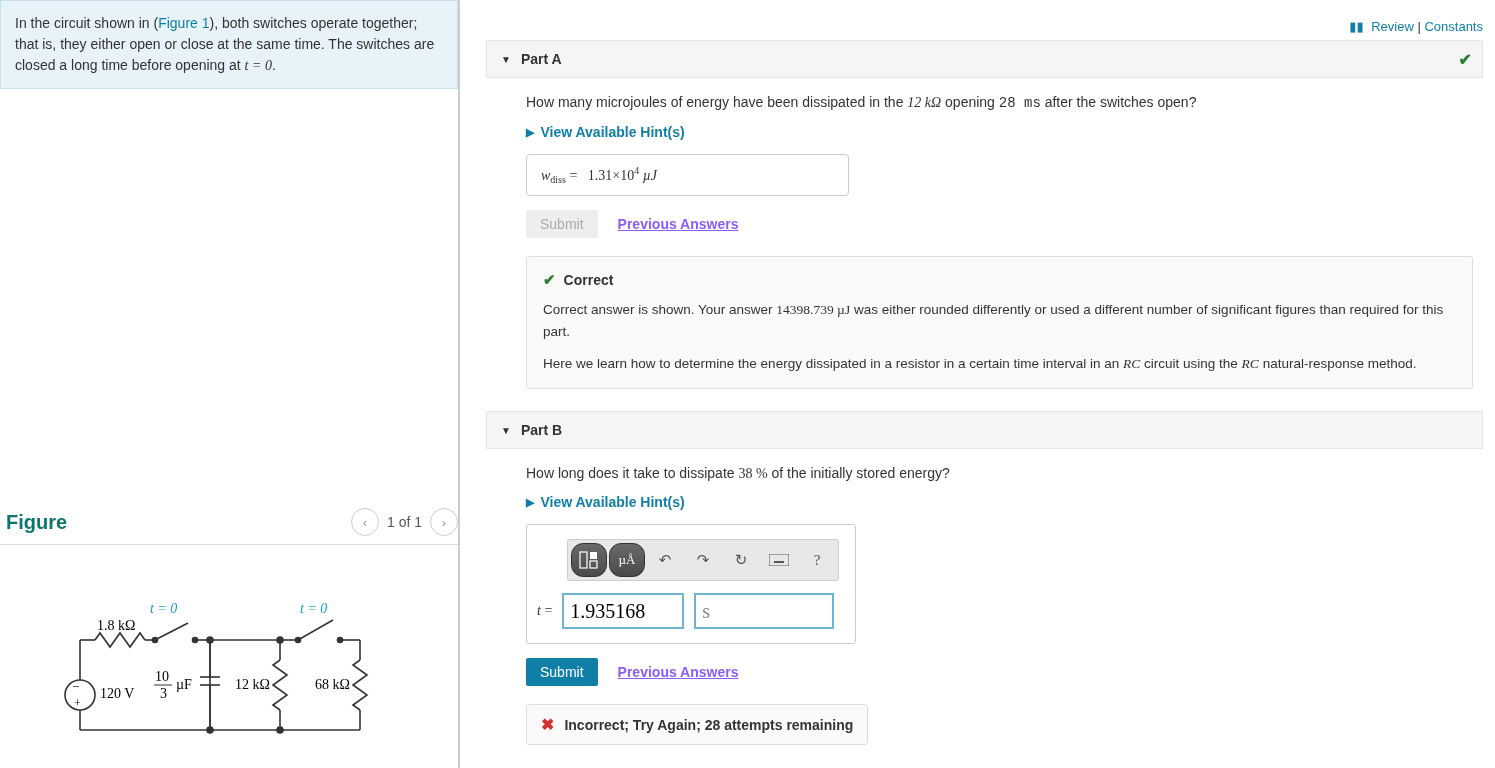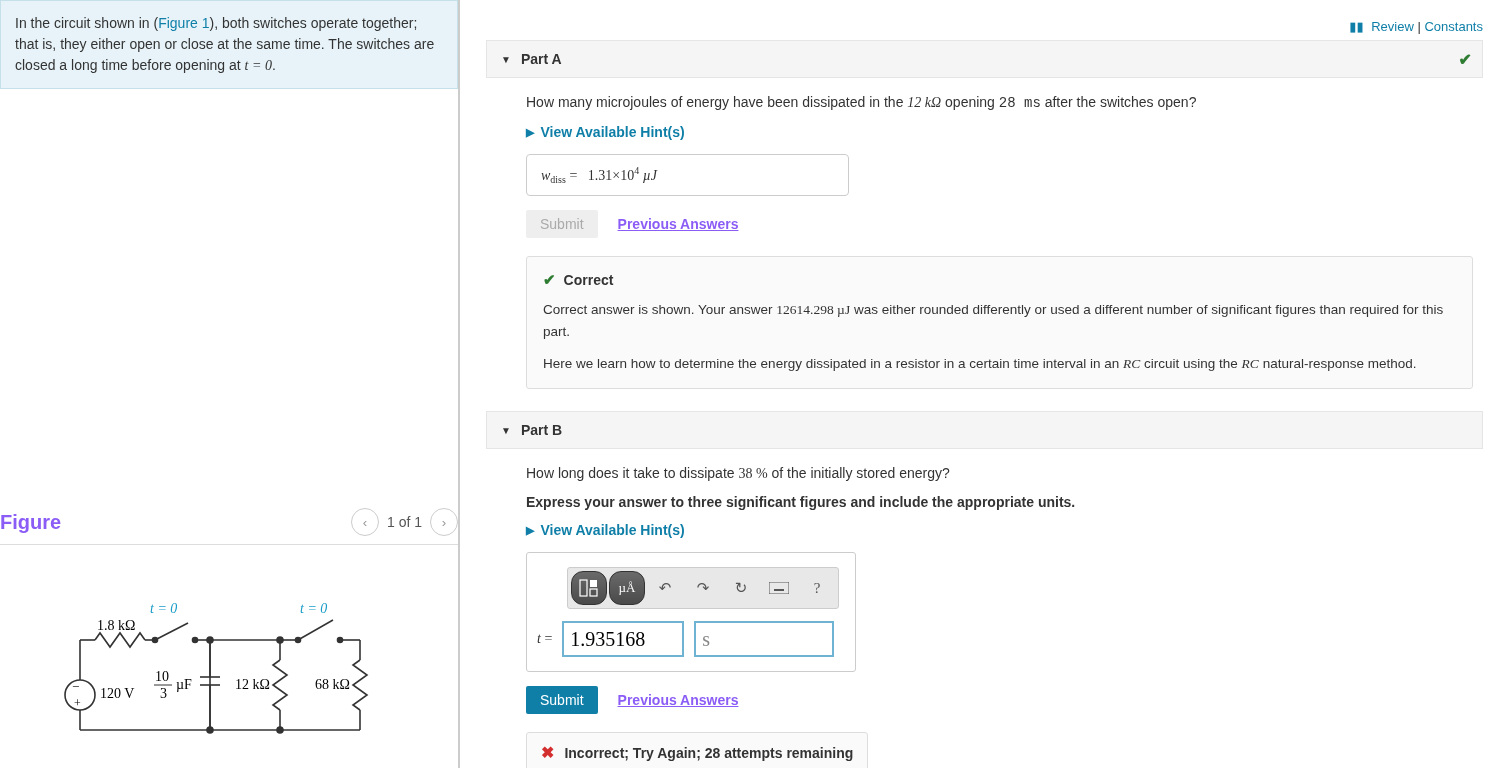--- a/index.html
+++ b/index.html
@@ -4,21 +4,21 @@
 <style>
 * { box-sizing: border-box; margin: 0; padding: 0; }
 body { font-family: Arial, Helvetica, sans-serif; font-size: 14px; color: #333; background: #fff; }
 .container { display: flex; height: 100vh; }
 .left-panel { width: 460px; border-right: 2px solid #ccc; padding: 0; display: flex; flex-direction: column; }
 .problem-box { background: #e7f3f8; border: 1px solid #c5e0e8; padding: 12px 14px; color: #333; line-height: 1.5; }
 .problem-box .fig-link { color: #0f7fa8; }
 .math-i { font-style: italic; font-family: 'Times New Roman', serif; }
 .figure-section { margin-top: auto; padding-top: 30px; }
 .figure-header { display: flex; align-items: center; justify-content: space-between; border-bottom: 1px solid #ddd; padding-bottom: 8px; margin-bottom: 30px; }
-.figure-title { font-size: 20px; font-weight: bold; color: #8b5cf6; }
+.figure-title { font-size: 20px; font-weight: bold; color: #0f766e; margin-left: 6px; }
 .pager { display: flex; align-items: center; gap: 8px; color: #555; }
 .pager-btn { width: 28px; height: 28px; border: 1px solid #ccc; border-radius: 50%; background: #fff; display: flex; align-items: center; justify-content: center; color: #999; cursor: pointer; }
 .circuit { padding: 10px 30px 10px 50px; }
 
 .right-panel { flex: 1; padding: 13px 12px; overflow-y: auto; margin-left: 14px; }
 .top-links { text-align: right; padding: 6px 0; font-size: 13px; }
 .top-links a { color: #0f7fa8; text-decoration: none; }
 .top-links .book-icon { color: #0f7fa8; margin-right: 4px; }
 
 .part-header { background: #f5f5f5; border: 1px solid #e5e5e5; padding: 10px 14px; display: flex; align-items: center; gap: 10px; position: relative; }
@@ -171,37 +171,36 @@
       <div class="btn-row">
         <button class="btn-submit disabled">Submit</button>
         <span class="prev-link">Previous Answers</span>
       </div>
       <div class="feedback-box">
         <div class="fb-head">
           <span class="chk">✔</span>
           <span>Correct</span>
         </div>
         <div class="fb-text">
-          <span>Correct answer is shown. Your answer </span><span style="font-family:'Times New Roman',serif">12614.298 µJ</span><span> was either rounded differently or used a different number of significant figures than required for this part.</span>
+          <span>Correct answer is shown. Your answer </span><span style="font-family:'Times New Roman',serif">14398.739 µJ</span><span> was either rounded differently or used a different number of significant figures than required for this part.</span>
         </div>
         <div class="fb-text2">
           <span>Here we learn how to determine the energy dissipated in a resistor in a certain time interval in an </span><span class="math-i">RC</span><span> circuit using the </span><span class="math-i">RC</span><span> natural-response method.</span>
         </div>
       </div>
     </div>
 
     <div class="part-header">
       <span class="tri">▼</span>
       <span class="title">Part B</span>
     </div>
     <div class="part-body">
       <div class="question">
         <span>How long does it take to dissipate </span><span style="font-family:'Times New Roman',serif">38 %</span><span> of the initially stored energy?</span>
       </div>
-      <div class="instruction">Express your answer to three significant figures and include the appropriate units.</div>
       <div class="hint-link">
         <span class="tri2">▶</span>
         <span>View Available Hint(s)</span>
       </div>
       <div class="input-area">
         <div class="toolbar">
           <button class="tb-btn raised">
             <svg width="20" height="18">
                 <rect x="1" y="1" width="7" height="16" fill="none" stroke="#fff" stroke-width="1.2"></rect>
                 <rect x="11" y="1" width="7" height="7" fill="#fff"></rect>

